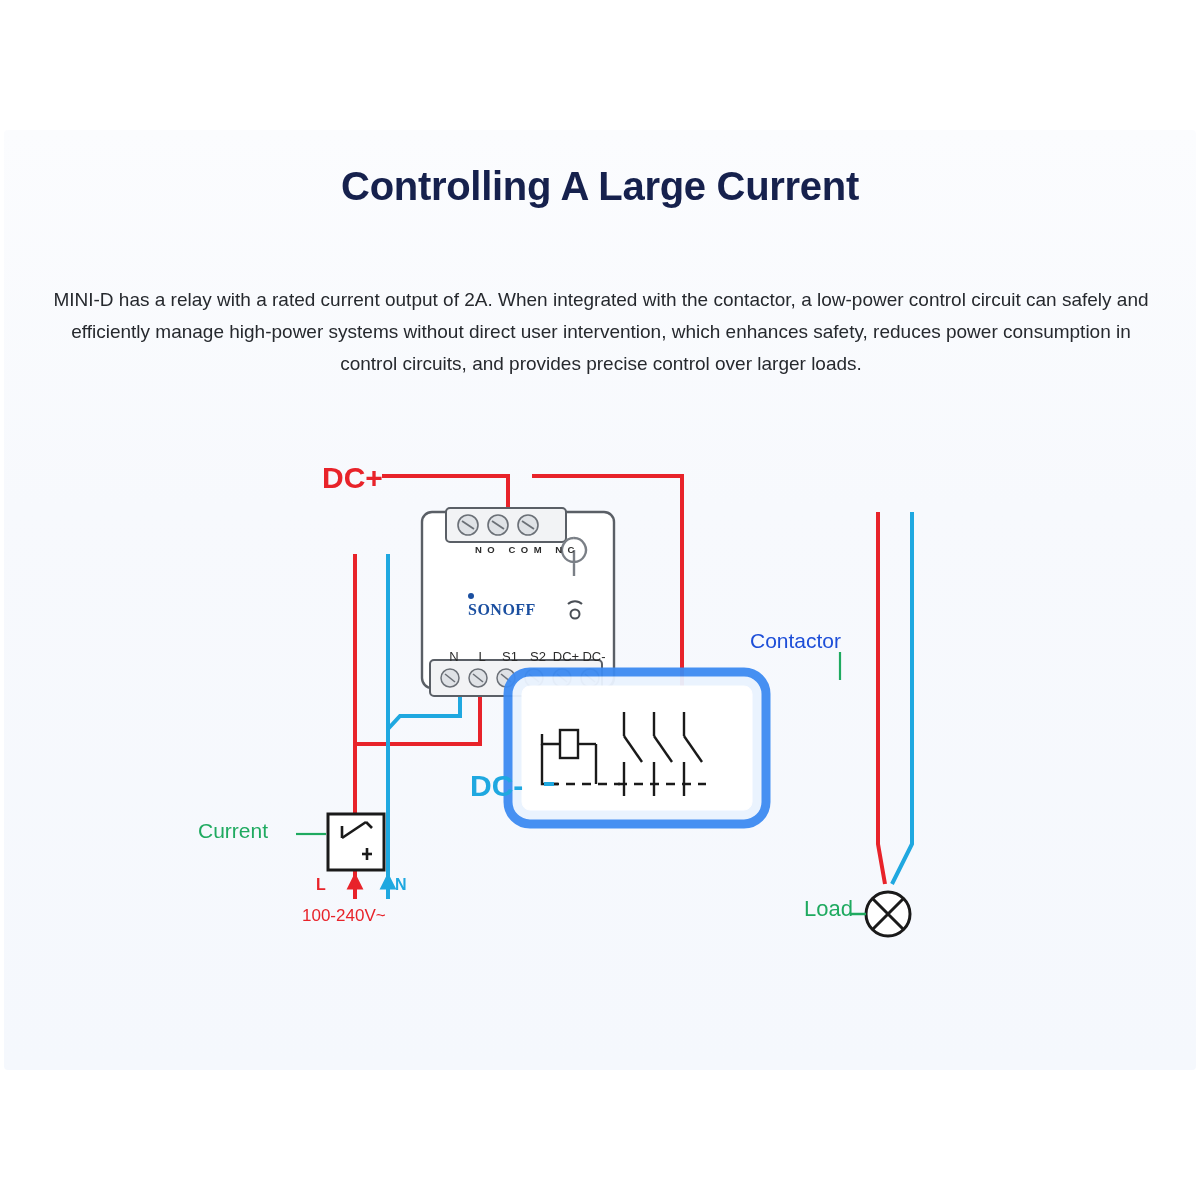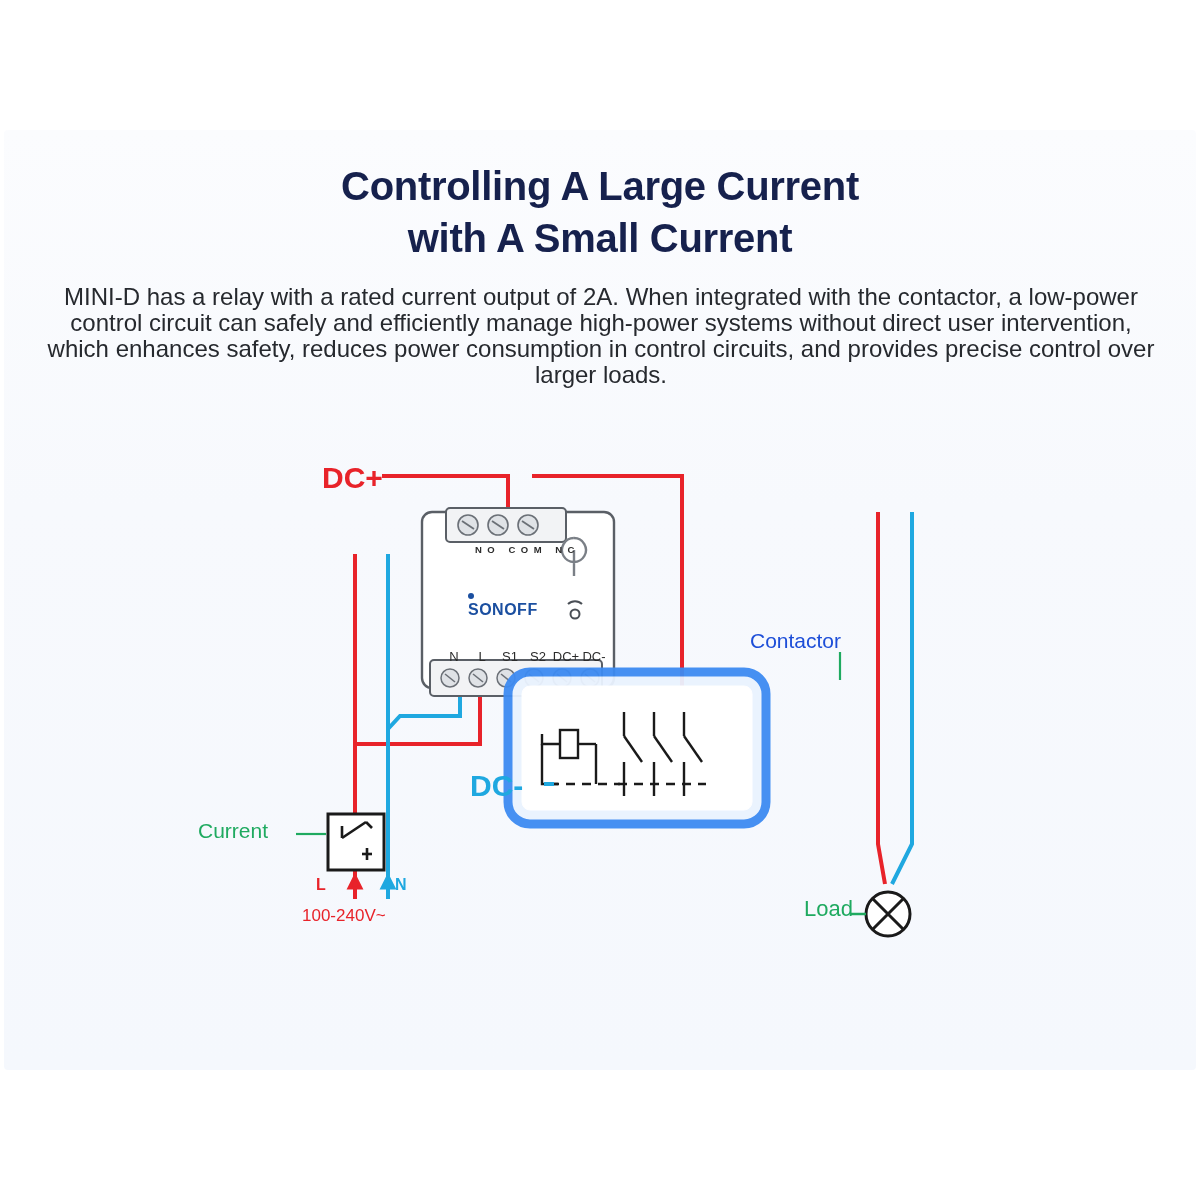--- a/index.html
+++ b/index.html
@@ -25,22 +25,22 @@
     font-weight:bold;
     font-size:40px;
     line-height:52px;
     letter-spacing:-0.3px;
   }
   .title .l2{display:block;}
   .desc{
     position:absolute;left:46px;top:284px;width:1110px;
     text-align:center;
     color:#26292e;
-    font-size:24px;
-    line-height:26px;
+    font-size:19px;
+    line-height:32px;
   }
   .diagram{
     position:absolute;left:150px;top:444px;width:920px;height:540px;
   }
   svg{display:block;}
   .lbl{
     position:absolute;
     font-family:"Liberation Sans", sans-serif;
     white-space:nowrap;
   }
@@ -78,36 +78,35 @@
     font-size:9.5px;color:#2b2b2b;letter-spacing:5.5px;font-weight:bold;text-align:center;
   }
   .term-bot{
     position:absolute;left:290px;top:205px;
     font-size:13px;color:#2b2b2b;font-weight:normal;
   }
   .term-bot span{display:inline-block;text-align:center;}
   .brand{
     position:absolute;left:318px;top:157px;
     font-size:16px;font-weight:bold;color:#1b4fa0;letter-spacing:0.5px;
-    font-family:Liberation Sans, sans-serif;
+    font-family:Liberation Serif, serif;
   }
   .brand-dot{
     position:absolute;left:318px;top:149px;width:6px;height:6px;border-radius:3px;background:#1b4fa0;
   }
 </style>
 </head>
 <body>
 
 <div id="page">
 
   <div class="panel"></div>
 
   <div class="title">
     <span>Controlling A Large Current</span>
-    <span class="l2">with A Small Current</span>
   </div>
 
   <div class="desc">MINI-D has a relay with a rated current output of 2A. When integrated with the contactor, a low-power control circuit can safely and efficiently manage high-power systems without direct user intervention, which enhances safety, reduces power consumption in control circuits, and provides precise control over larger loads.</div>
 
   <div class="diagram">
 
     <svg width="920" height="540" viewBox="0 0 920 540">
 
       <g stroke="#e8232a" stroke-width="4" fill="none">
 

